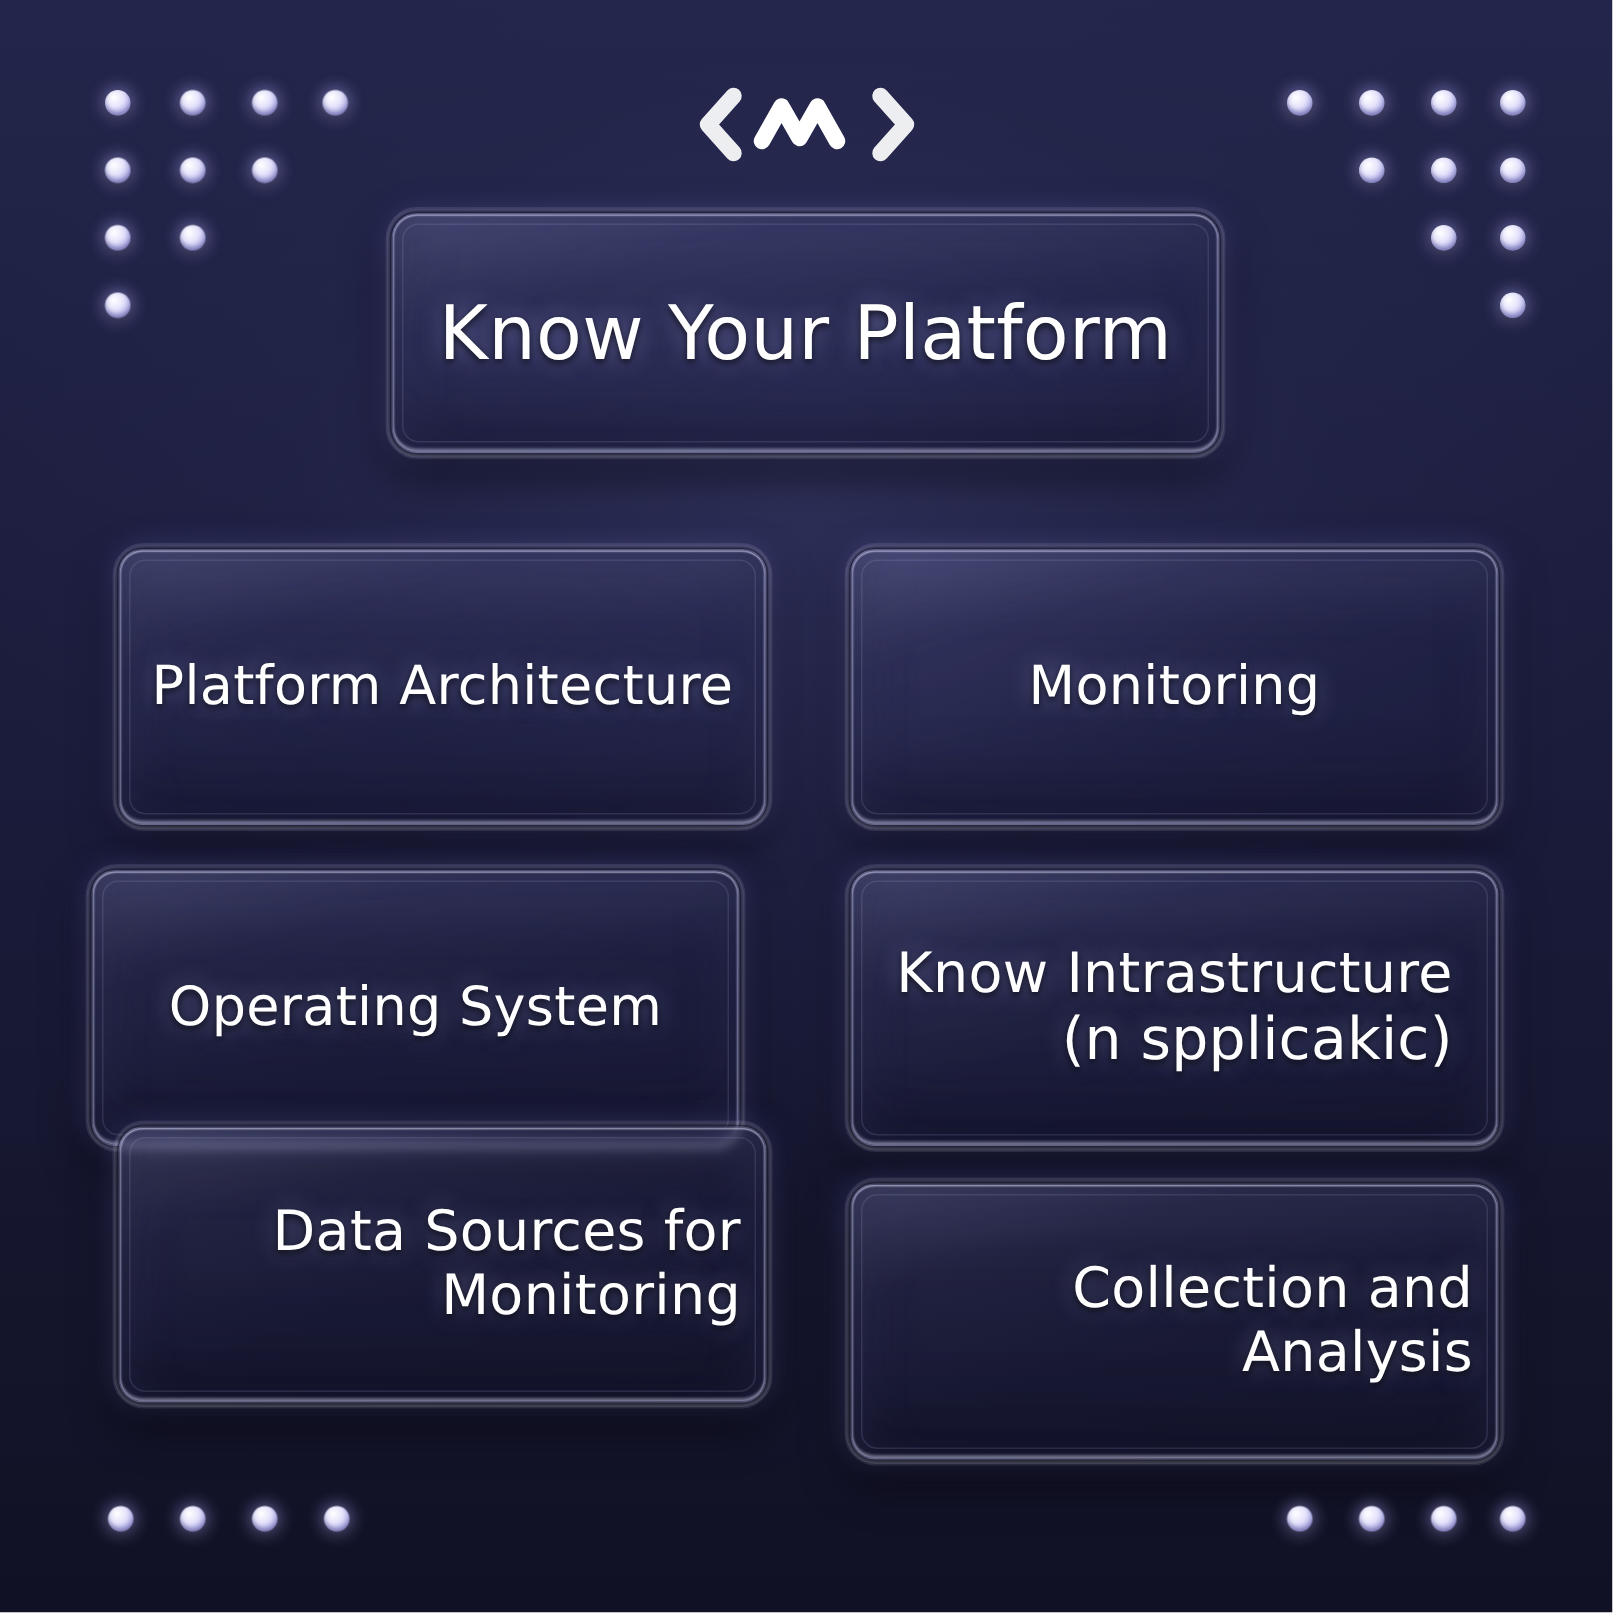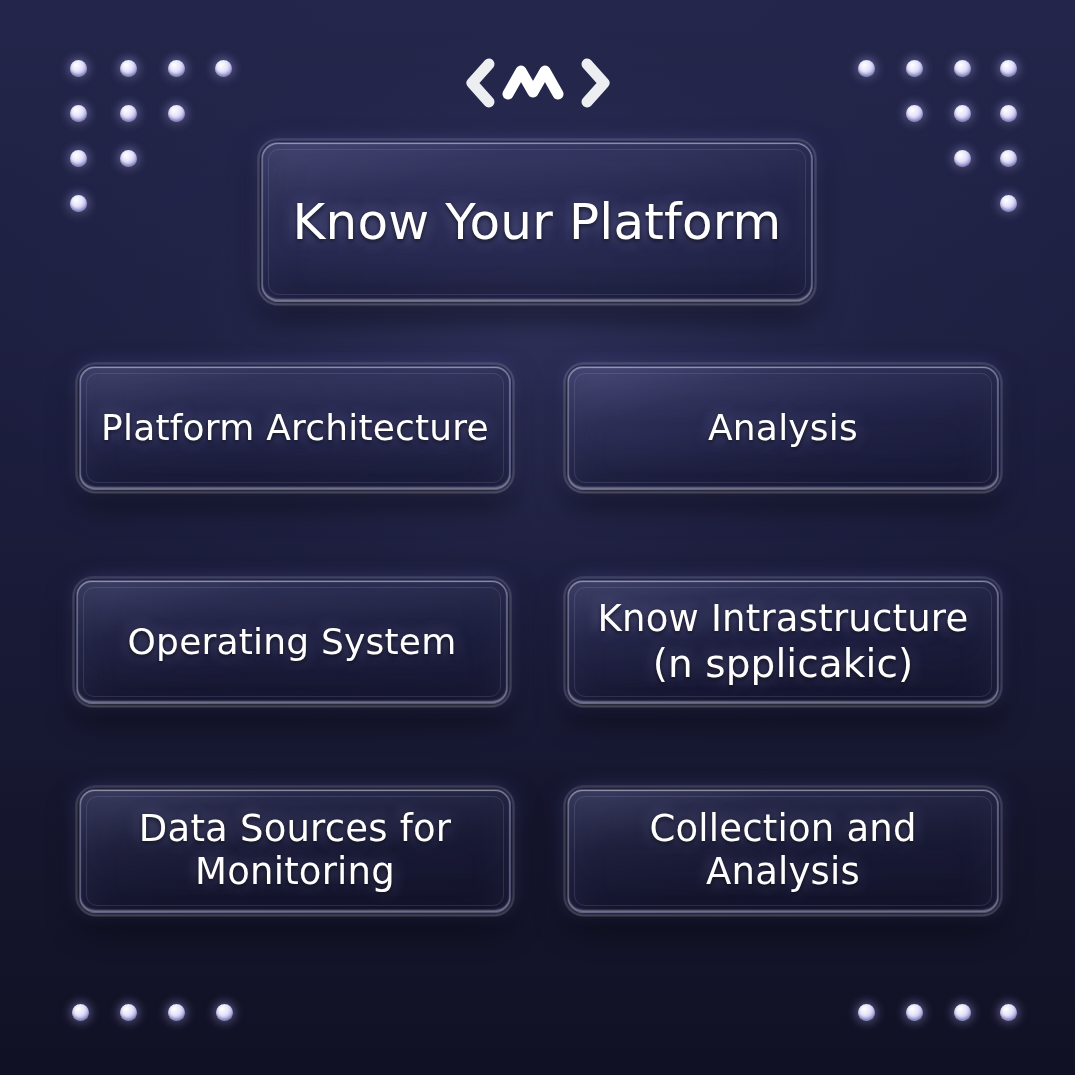--- a/index.html
+++ b/index.html
@@ -41,21 +41,21 @@
     width:150px; height:62px;
   }
 
   
   .card {
     position:absolute;
     border-radius:16px;
     display:flex;
     align-items:center;
     justify-content:center;
-    text-align:center;
+    text-align:right;
     background:
       linear-gradient(163deg,
         rgba(124,126,180,0.30) 0%,
         rgba(74,76,128,0.22) 26%,
         rgba(44,46,88,0.20) 55%,
         rgba(30,31,62,0.26) 100%);
     border:1px solid rgba(198,198,240,0.26);
     box-shadow:
       0 0 0 1px rgba(10,10,26,0.55),
       0 14px 30px rgba(0,0,0,0.55),
@@ -114,28 +114,28 @@
 
   
   #title-card {
     left:261px; top:142px;
     width:552px; height:160px;
     border-radius:17px;
   }
   #title-card .card-label { font-size:50px; }
 
   
-  .grid-card { width:432px; height:124px; }
+  .grid-card { width:432px; height:184px; }
   .grid-card .card-label { font-size:36px; }
 
   #card-platform-architecture { left:79px;  top:366px; }
   #card-workloads             { left:567px; top:366px; }
-  #card-operating-system      { left:76px;  top:580px; }
+  #card-operating-system      { left:61px;  top:580px; }
   #card-cloud-infrastructure  { left:567px; top:580px; }
-  #card-data-sources          { left:79px;  top:789px; }
+  #card-data-sources          { left:79px;  top:751px; }
   #card-collection-analysis   { left:567px; top:789px; }
 
   #card-cloud-infrastructure .card-label { font-size:37px; }
   #card-data-sources .card-label,
   #card-collection-analysis .card-label { font-size:37px; }
 </style>
 </head>
 <body>
 
 <div id="stage">
@@ -157,21 +157,21 @@
 
   <div class="card" id="title-card">
     <span class="card-label">Know Your Platform</span>
   </div>
 
   <div class="card grid-card" id="card-platform-architecture">
     <span class="card-label">Platform Architecture</span>
   </div>
 
   <div class="card grid-card" id="card-workloads">
-    <span class="card-label">Analysis</span>
+    <span class="card-label">Monitoring</span>
   </div>
 
   <div class="card grid-card" id="card-operating-system">
     <span class="card-label">Operating System</span>
   </div>
 
   <div class="card grid-card" id="card-cloud-infrastructure">
     <span class="card-label">
       <span>Know Intrastructure</span>
       <span class="card-sub">(n spplicakic)</span>

